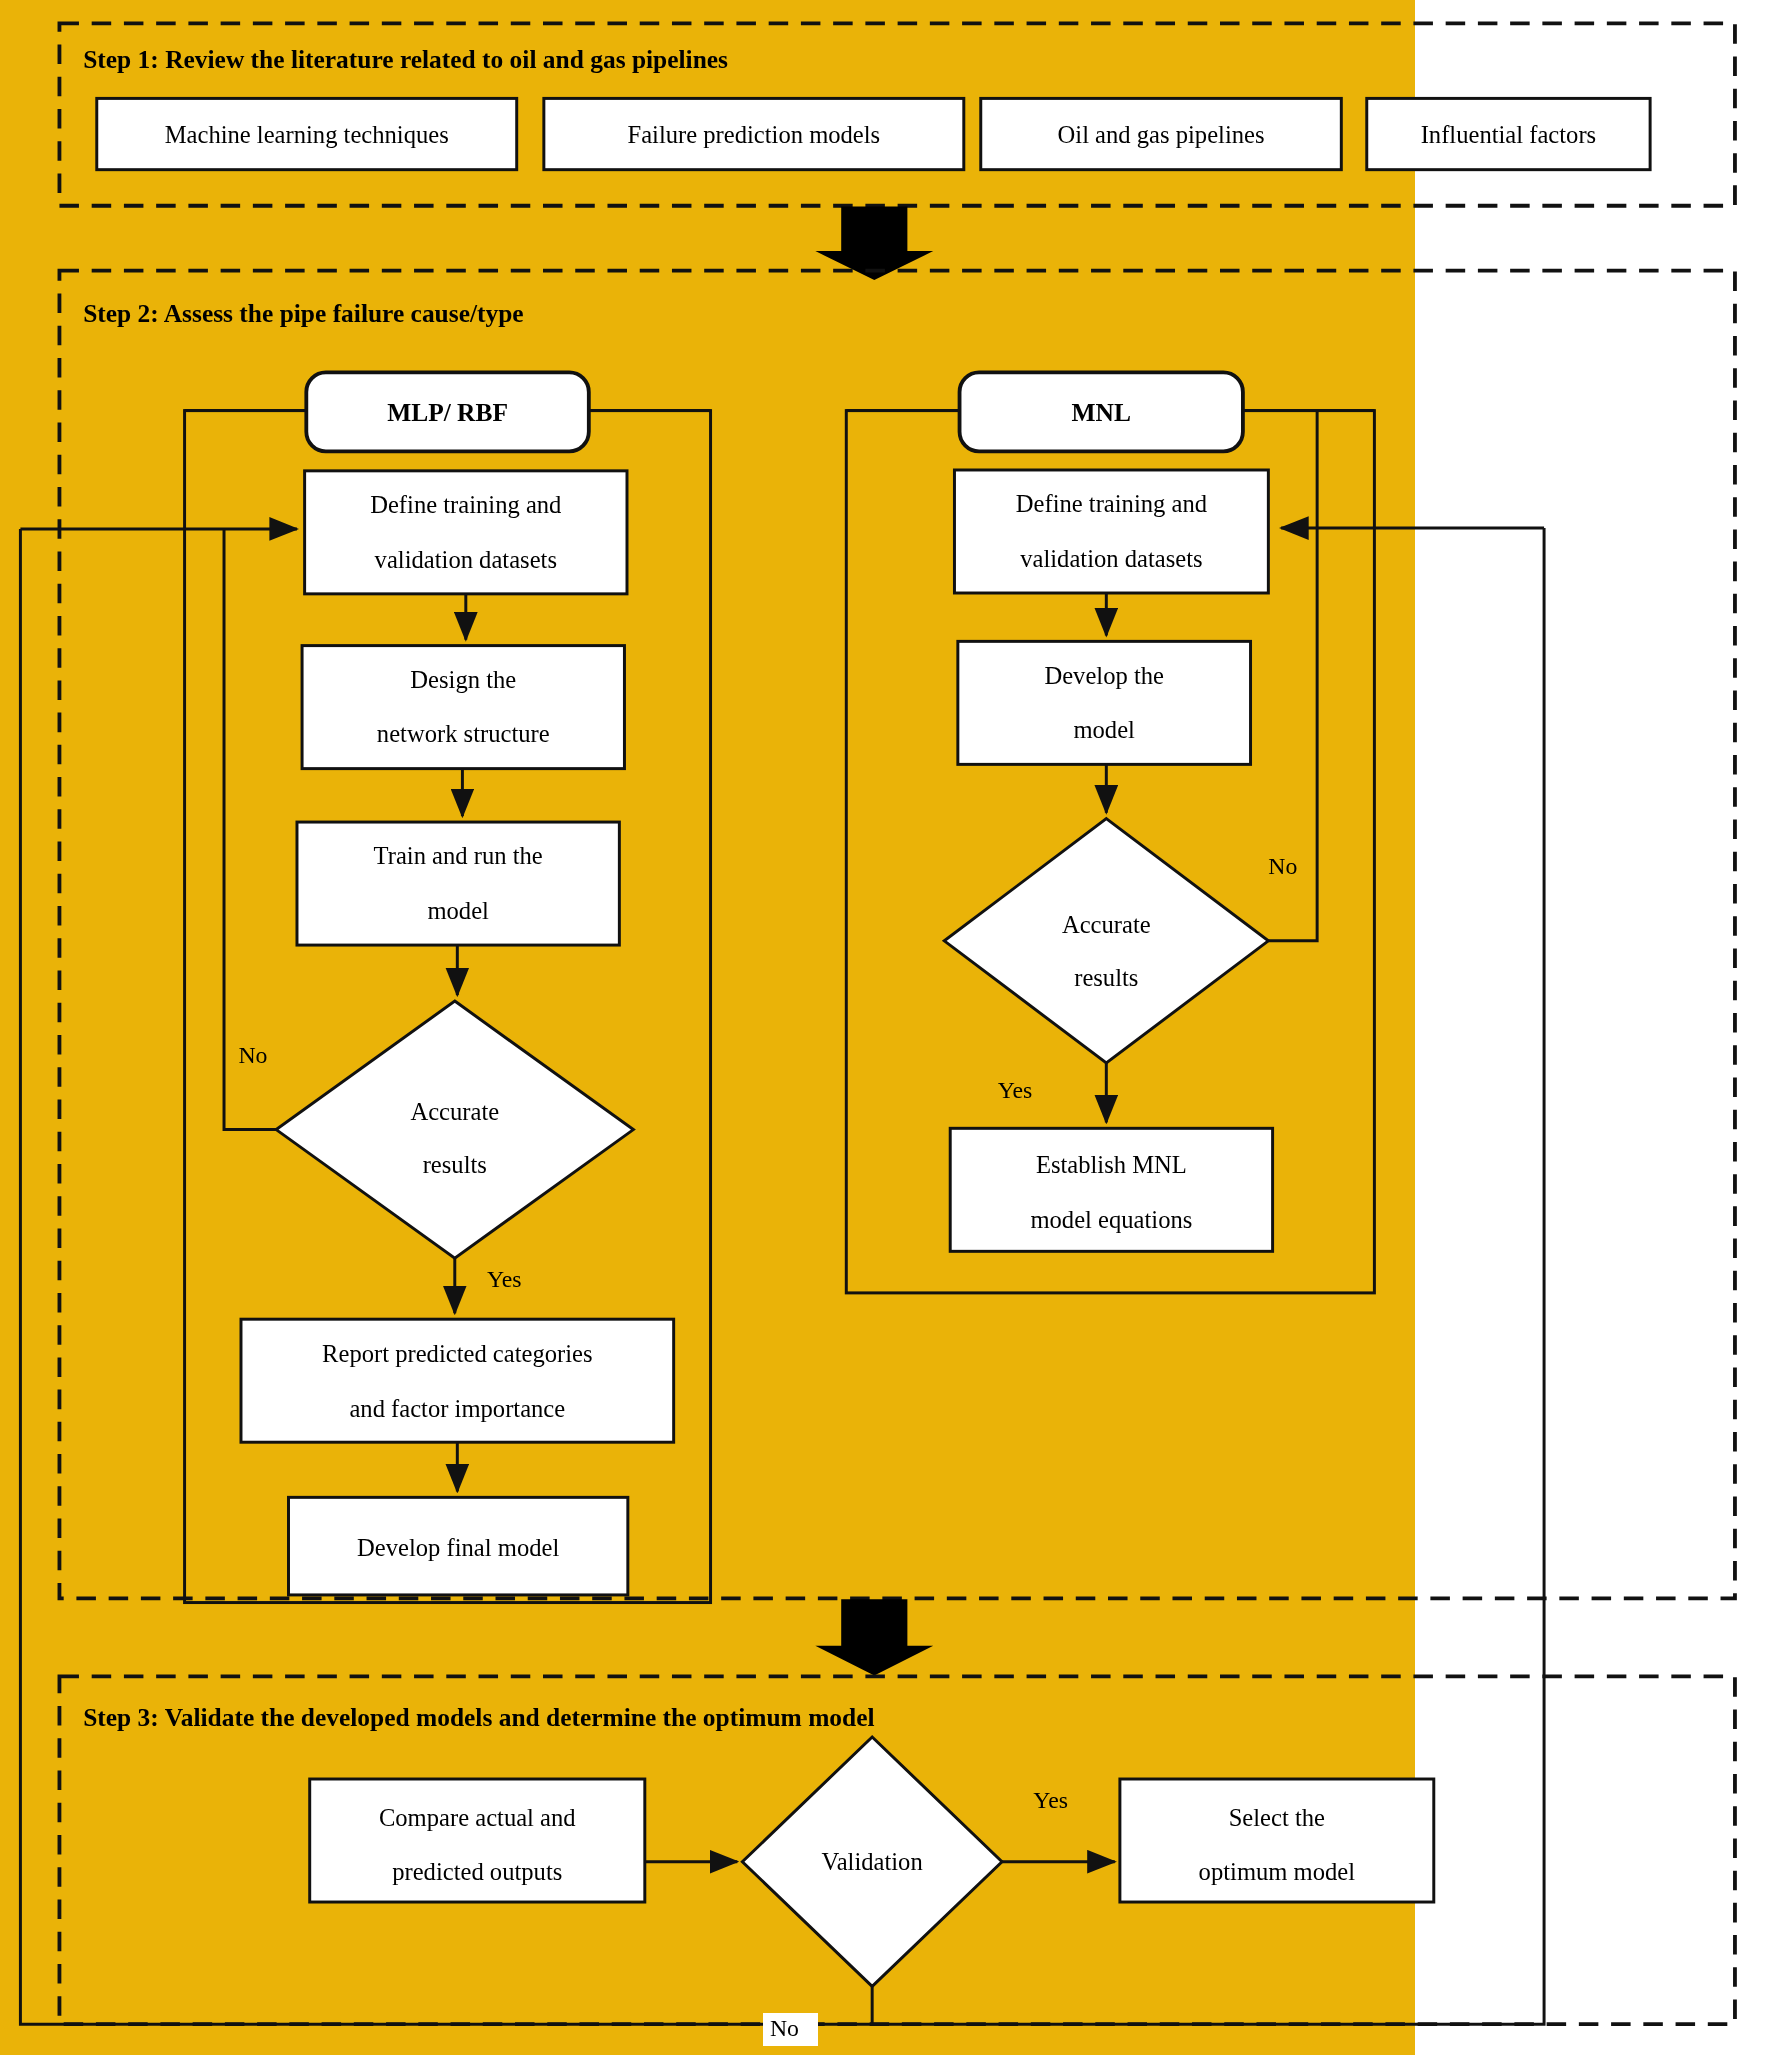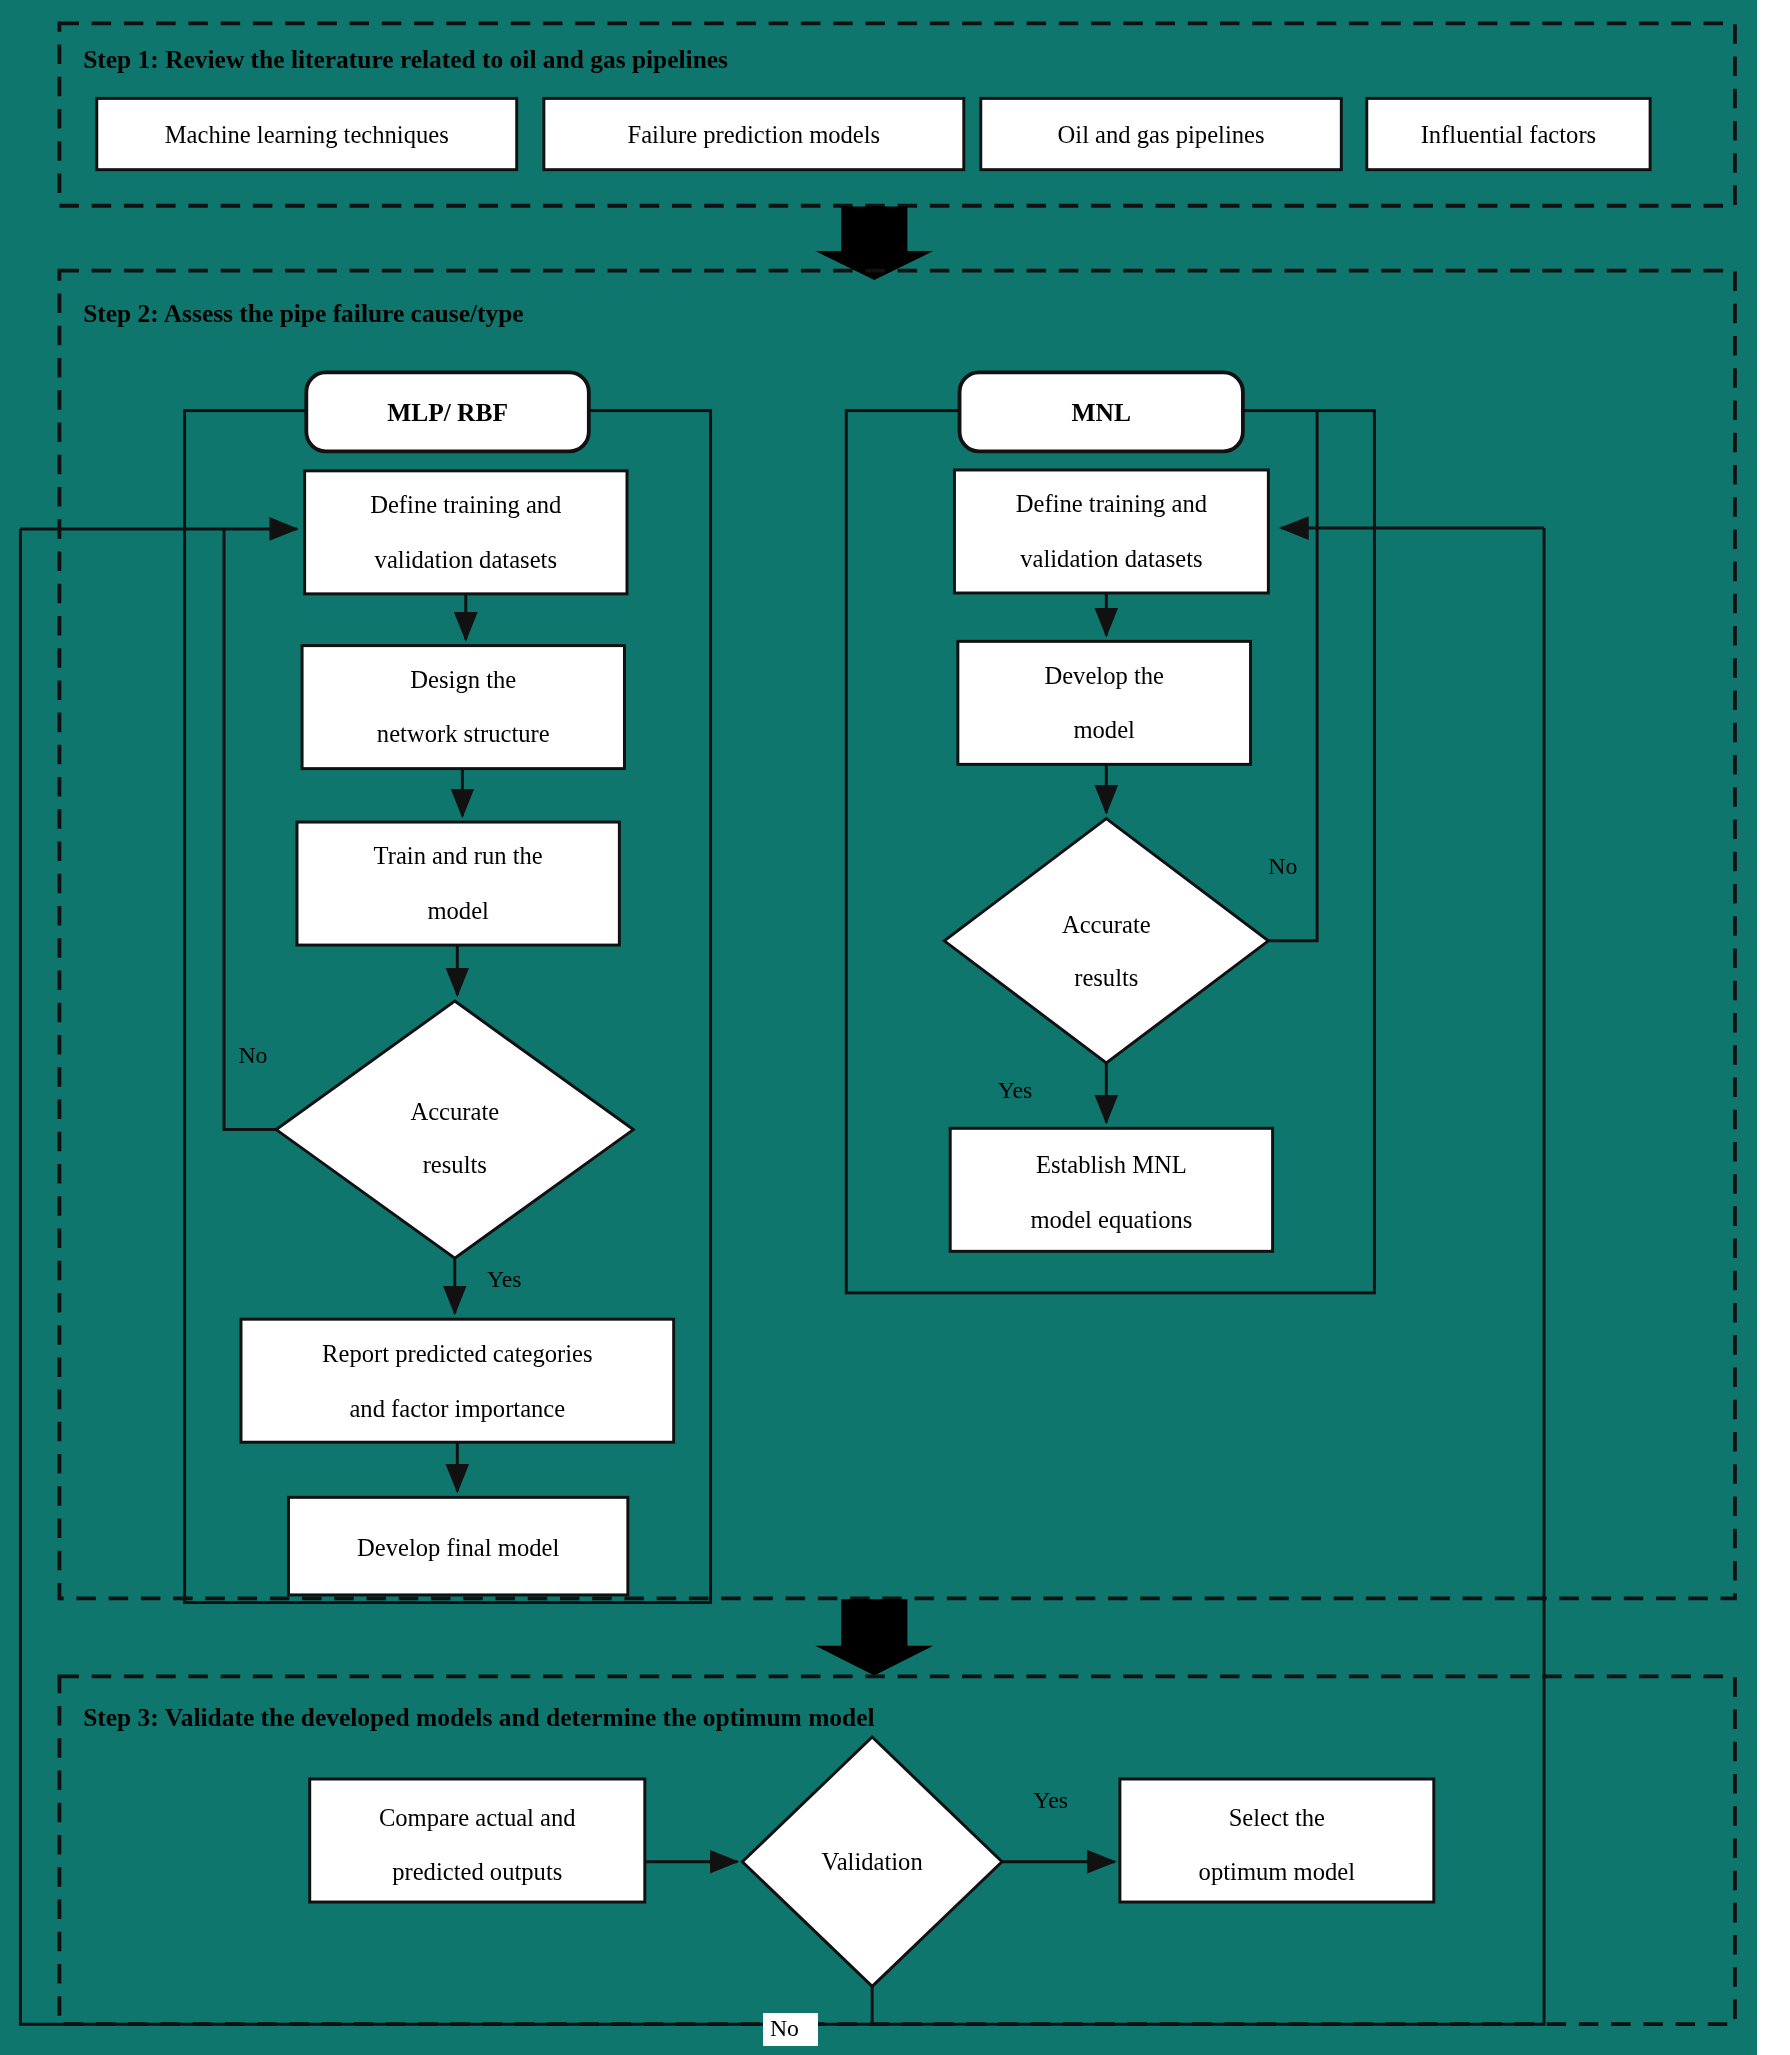--- a/index.html
+++ b/index.html
@@ -1,16 +1,16 @@
 <!DOCTYPE html>
 <html style="font-size:6.8px"><head>
 <meta charset="utf-8">
 <style>
   html,body{margin:0;padding:0;background:#ffffff;}
-  #stage{position:relative;width:1757px;height:2056px;background:#0f766e;
+  #stage{position:relative;width:1415px;height:2056px;background:#eab308;
          font-family:"Liberation Serif", serif;}
   svg.layer{position:absolute;left:0;top:0;width:1791px;height:2056px;overflow:visible;}
   .step-title{font-family:"Liberation Serif", serif;font-weight:bold;font-size:60px;fill:#000;}
   .node-label{font-size:58px;fill:#000;}
   .branch-label{font-size:60px;font-weight:bold;fill:#000;}
   .edge-label{font-size:56px;fill:#000;}
 </style>
 </head>
 <body>
 

